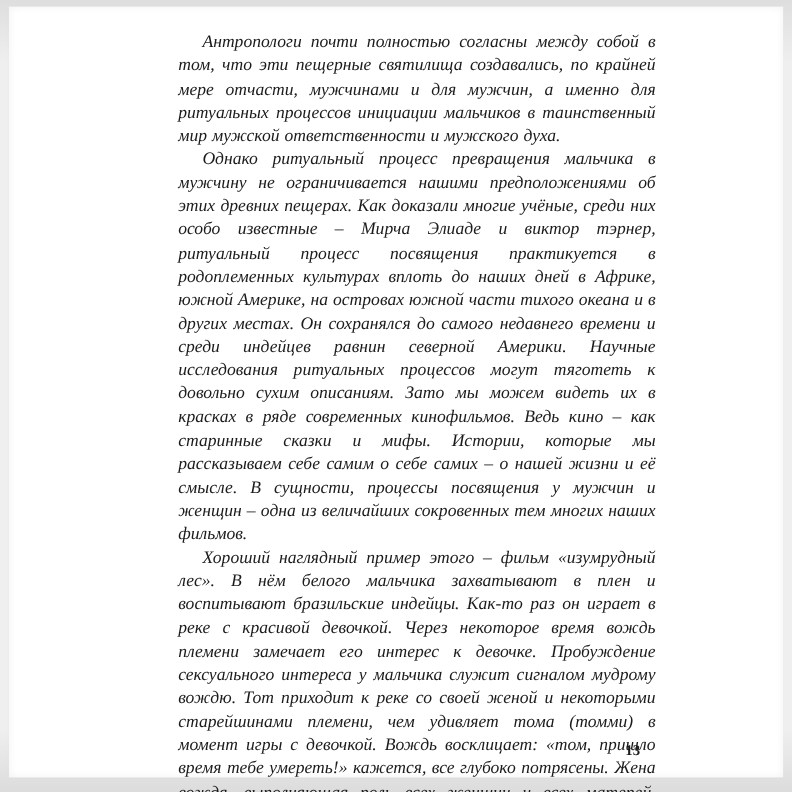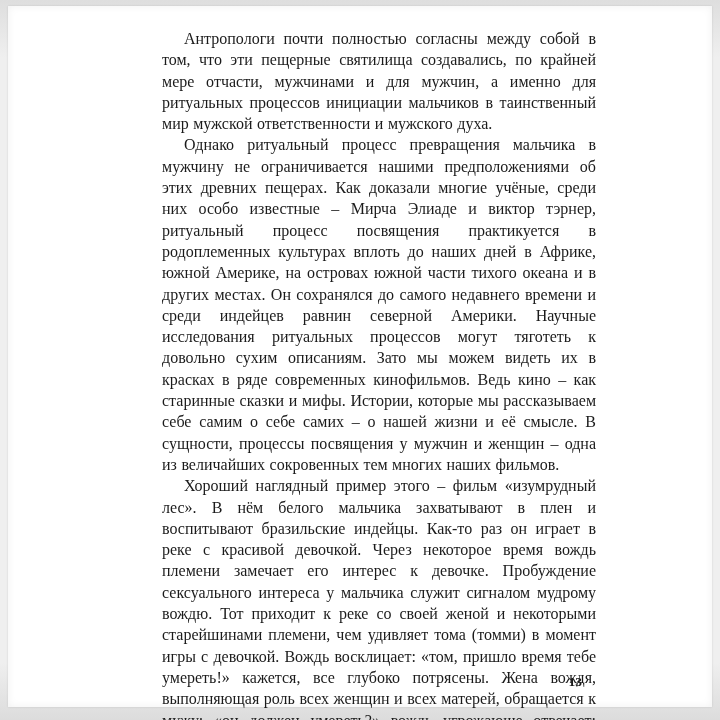--- a/index.html
+++ b/index.html
@@ -40,20 +40,21 @@
       line-height: 21.3px;
       text-align: justify;
       hyphens: auto;
       -webkit-hyphens: auto;
       word-spacing: 0.5px;
     }
     .text-block p {
       margin: 0;
       padding: 0;
       text-indent: 22px;
+      font-style: italic;
     }
     .page-number {
       position: absolute;
       left: 154px;
       width: 420px;
       bottom: 17px;
       text-align: right;
       font-size: 13.5px;
       font-weight: bold;
       color: #1b1b1b;

